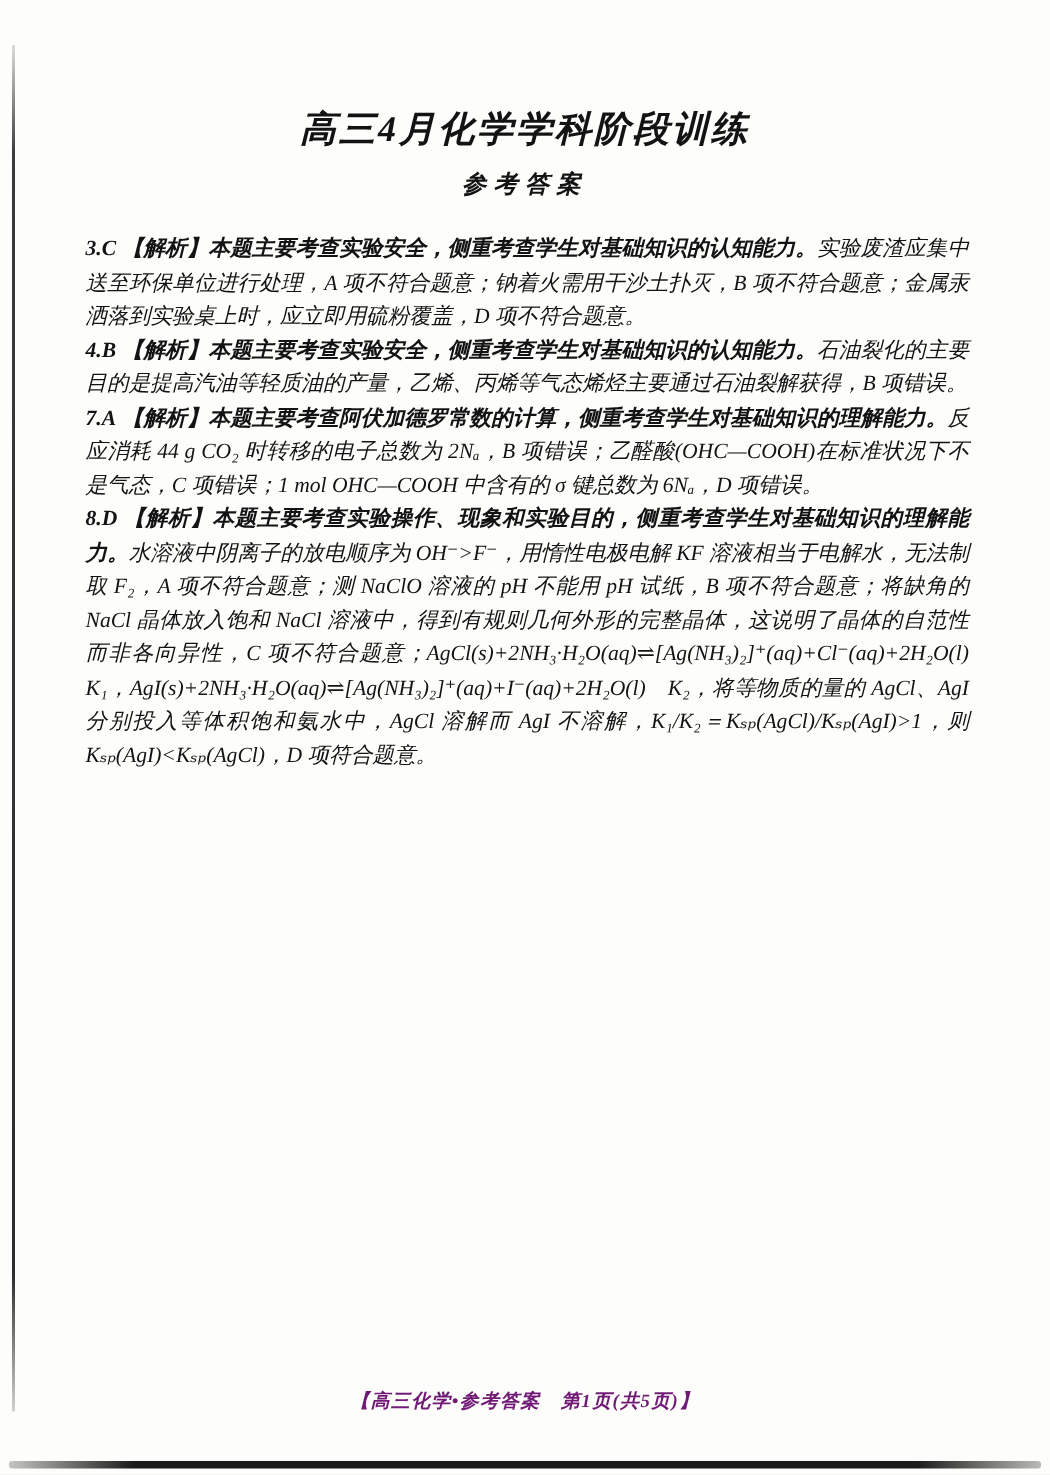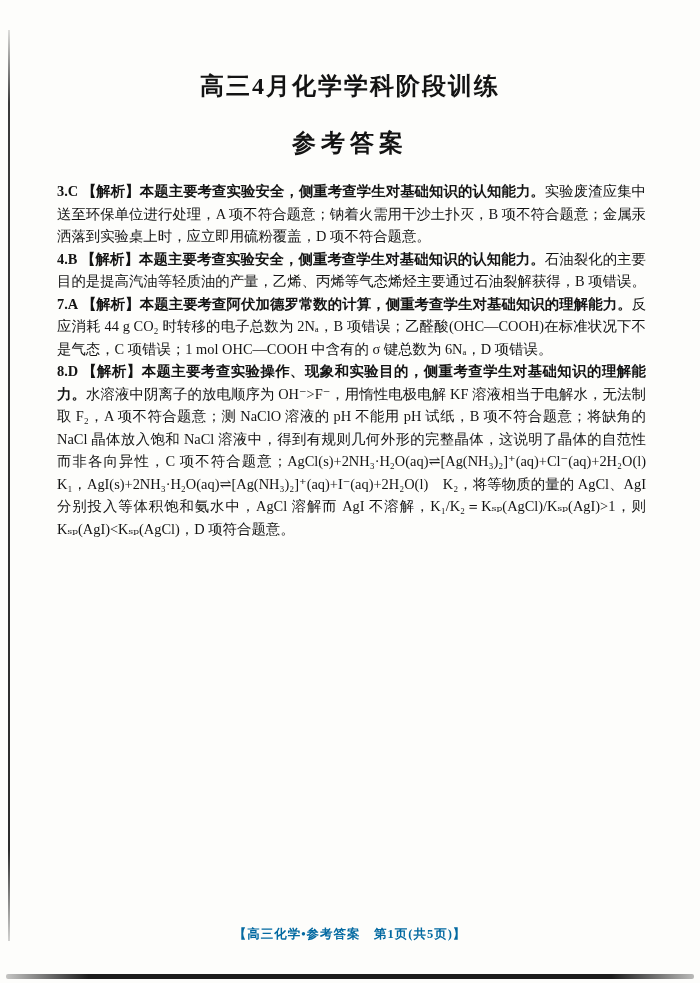--- a/index.html
+++ b/index.html
@@ -6,20 +6,21 @@
   html, body { background: #f2f1ef; }
   .page {
     position: relative;
     width: 700px;
     height: 983px;
     margin: 0 auto;
     background: #fdfdfb;
     color: #131313;
     font-family: "Liberation Serif", "DejaVu Serif", serif;
     overflow: hidden;
+    font-style: italic;
   }
   
   .scan-line-left {
     position: absolute;
     left: 8px; top: 30px; bottom: 42px;
     width: 2px;
     background: linear-gradient(to bottom, rgba(40,40,40,.15), #3a3a3a 8%, #2c2c2c 90%, rgba(40,40,40,.2));
   }
   .scan-bar-bottom {
     position: absolute;
@@ -28,24 +29,24 @@
     background: linear-gradient(to right, rgba(30,30,30,.25), #1c1c1c 12%, #1c1c1c 88%, rgba(30,30,30,.3));
     border-radius: 2px;
   }
   header { text-align: center; padding-top: 70px; }
   .doc-title {
     font-size: 24px;
     font-weight: bold;
     letter-spacing: 2px;
   }
   .doc-subtitle {
-    font-size: 24px;
+    font-size: 16px;
     font-weight: bold;
     letter-spacing: 5px;
-    margin-top: 25px;
+    margin-top: 11px;
   }
   main {
     padding: 21px 54px 0 57px;
   }
   .item {
     font-size: 14.4px;
     line-height: 22.5px;
     text-align: justify;
     text-justify: inter-ideograph;
   }
@@ -53,21 +54,21 @@
   .item .lead {
     font-weight: bold;
   }
   footer {
     position: absolute;
     left: 0; right: 0; bottom: 40px;
     text-align: center;
     font-size: 12.5px;
     font-weight: bold;
     letter-spacing: 1px;
-    color: #0369a1;
+    color: #701a75;
   }
 </style>
 </head>
 <body>
 
 <div class="page">
   <div class="scan-line-left"></div>
 
   <header>
     <h1 class="doc-title">高三4月化学学科阶段训练</h1>

